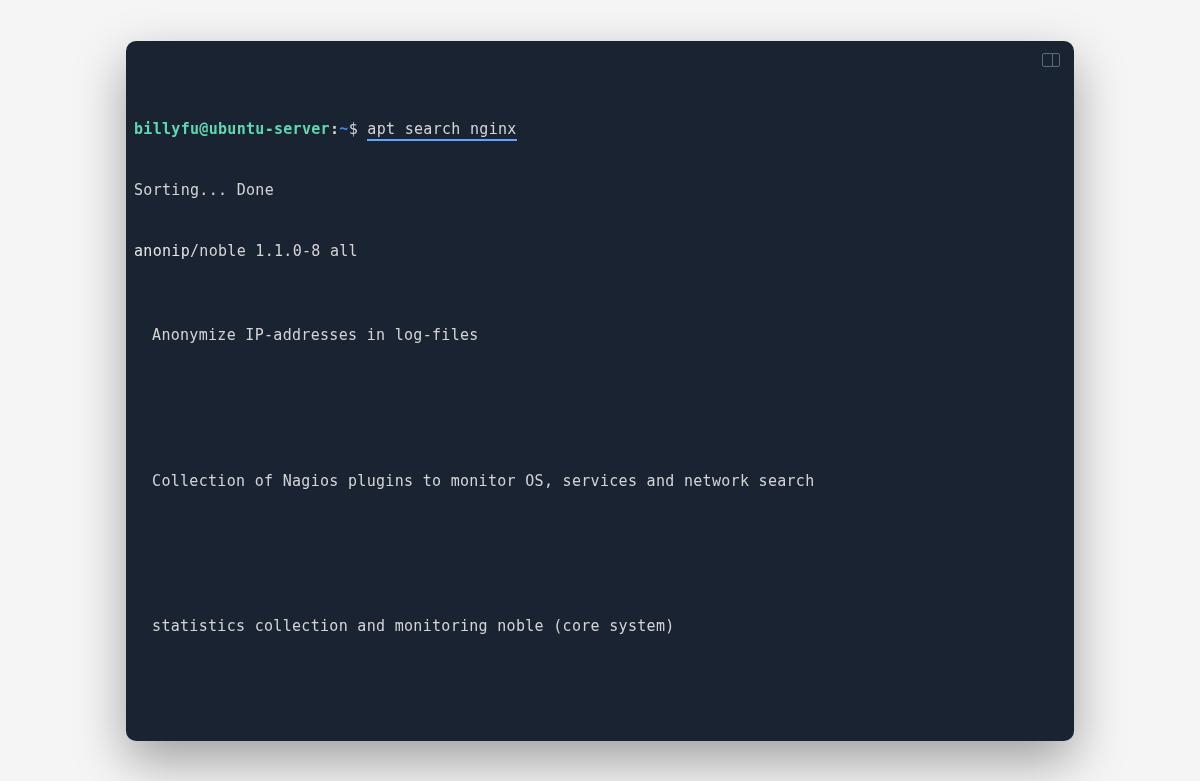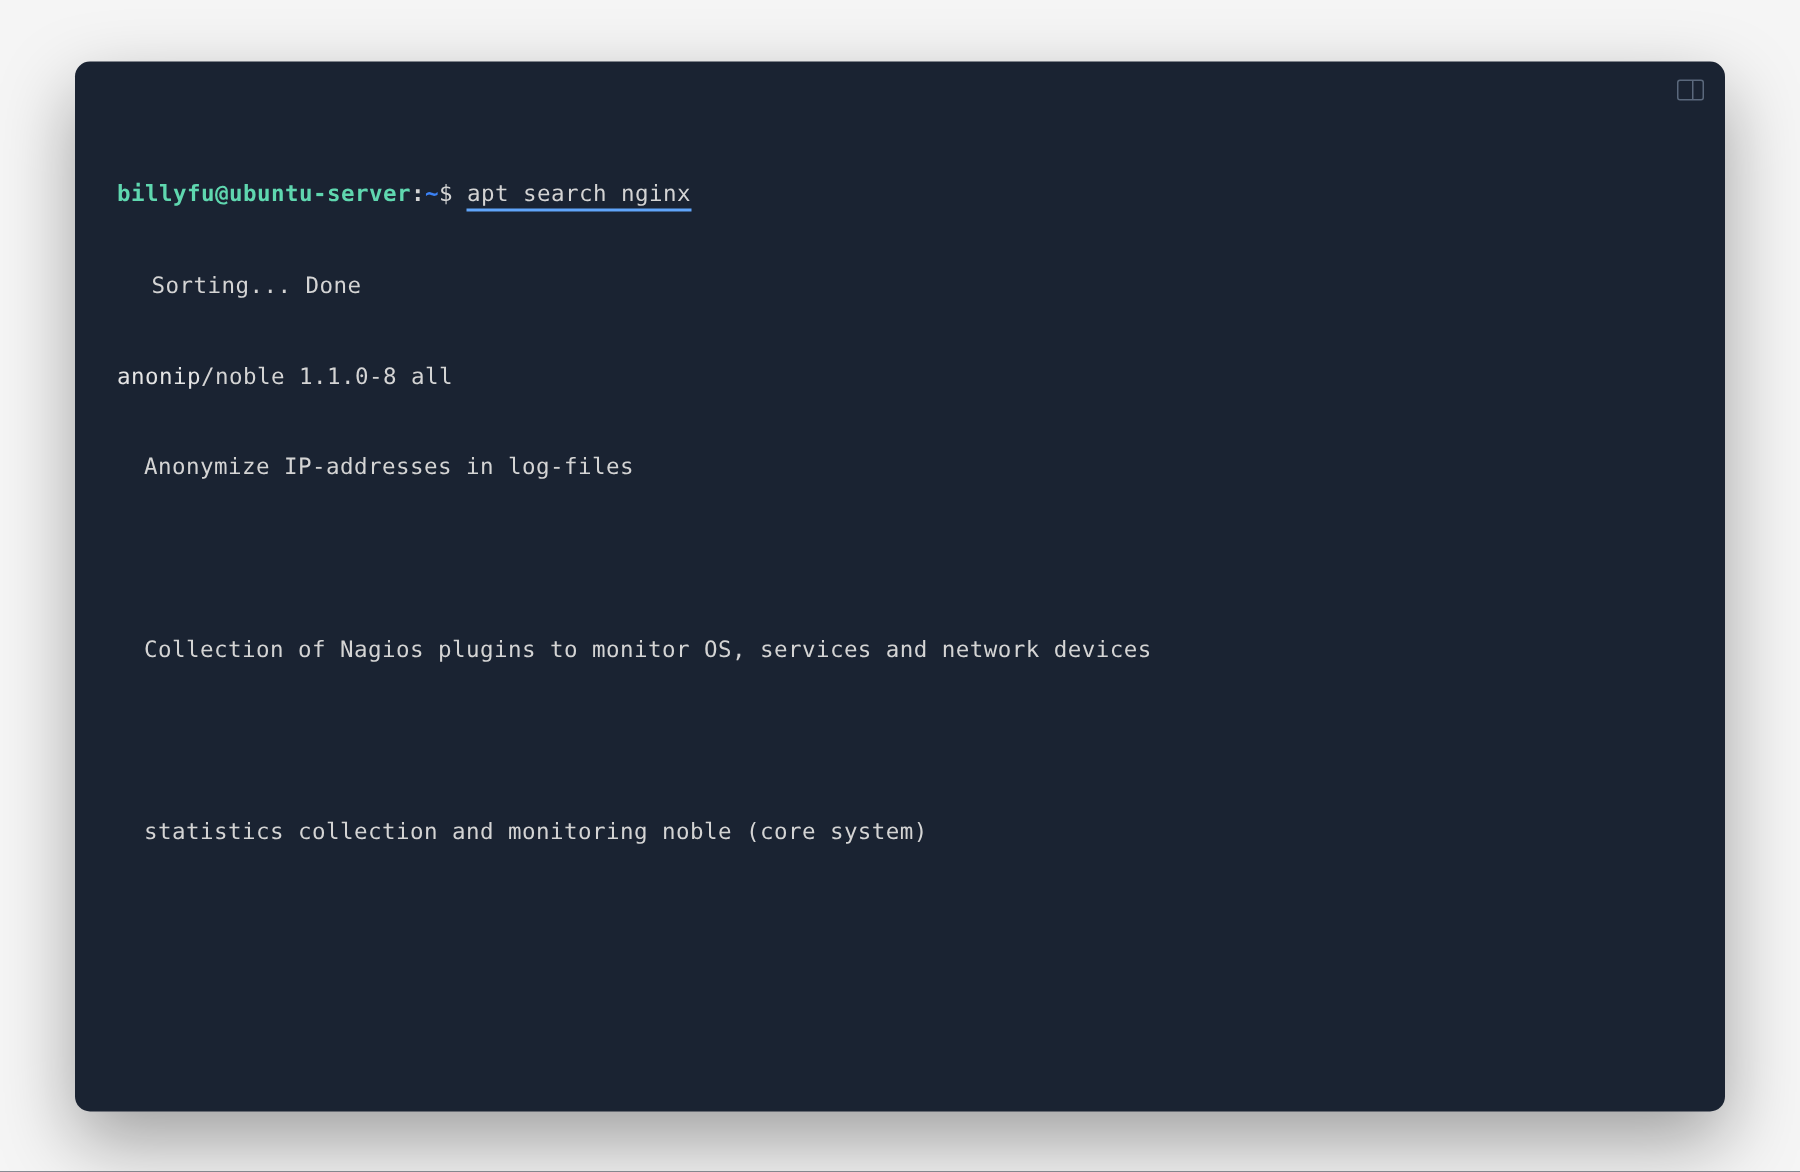--- a/index.html
+++ b/index.html
@@ -6,28 +6,28 @@
     body {
       background: #f5f5f5;
       display: flex;
       justify-content: center;
       align-items: center;
       min-height: 781px;
       width: 1200px;
       font-family: 'SF Mono', 'Monaco', 'Menlo', 'Consolas', monospace;
     }
     .terminal-window {
-      width: 1100px;
+      width: 948px;
       height: 700px;
       background: #1a2332;
       border-radius: 10px;
       box-shadow: 0 20px 50px rgba(0,0,0,0.35);
       position: relative;
       overflow: hidden;
-      padding: 38px 24px 24px 28px;
+      padding: 38px 24px 24px 8px;
     }
     .window-icon {
       position: absolute;
       top: 12px;
       right: 14px;
       width: 18px;
       height: 14px;
       border: 1.5px solid #6b7a8f;
       border-radius: 2px;
       opacity: 0.8;
@@ -49,40 +49,40 @@
     }
     .prompt-user { color: #5fd7af; font-weight: bold; }
     .prompt-colon { color: #d4d4d4; font-weight: bold; }
     .prompt-path { color: #3b82f6; font-weight: bold; }
     .prompt-dollar { color: #d4d4d4; }
     .command { color: #d4d4d4; }
     .underline {
       border-bottom: 2.5px solid #60a5fa;
       padding-bottom: 1px;
     }
-    .output-white { color: #d4d4d4; margin-left: 23px; }
+    .output-white { color: #d4d4d4; }
     .pkg-name { color: #e5e5e5; }
     .pkg-suite { color: #d4d4d4; }
-    .pkg-desc { color: #d4d4d4; }
+    .pkg-desc { color: #d4d4d4; margin-top: 24px; }
     .blank { height: 20px; }
     .indent { padding-left: 2ch; }
     .line { min-height: 20px; }
   </style>
 </head>
 <body>
 
 <div class="terminal-window">
   <div class="window-icon"></div>
   <div class="terminal-content">
     <div class="line"><span class="prompt-user">billyfu@ubuntu-server</span><span class="prompt-colon">:</span><span class="prompt-path">~</span><span class="prompt-dollar">$</span> <span class="command underline">apt search nginx</span></div>
     <div class="line output-white">Sorting... Done</div>
     <div class="line"><span class="pkg-name">anonip</span><span class="pkg-suite">/noble 1.1.0-8 all</span></div>
     <div class="line indent pkg-desc">Anonymize IP-addresses in log-files</div>
     <div class="blank"></div>
-    <div class="line indent pkg-desc">Collection of Nagios plugins to monitor OS, services and network devices</div>
+    <div class="line indent pkg-desc">Collection of Nagios plugins to monitor OS, services and network search</div>
     <div class="blank"></div>
     <div class="line indent pkg-desc">statistics collection and monitoring noble (core system)</div>
     
     
     
     
     
     
     
     

